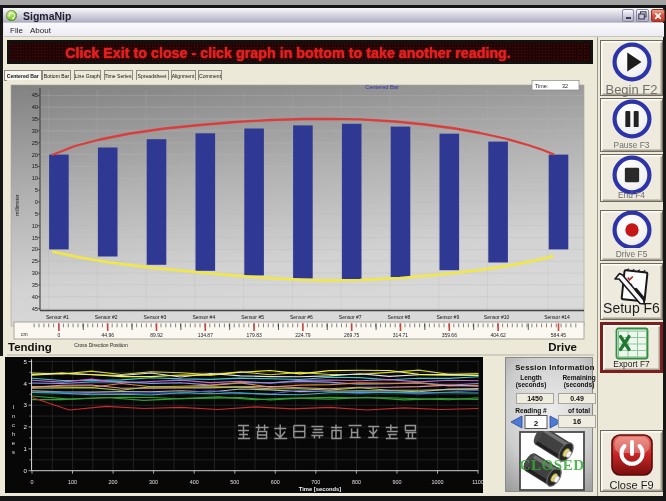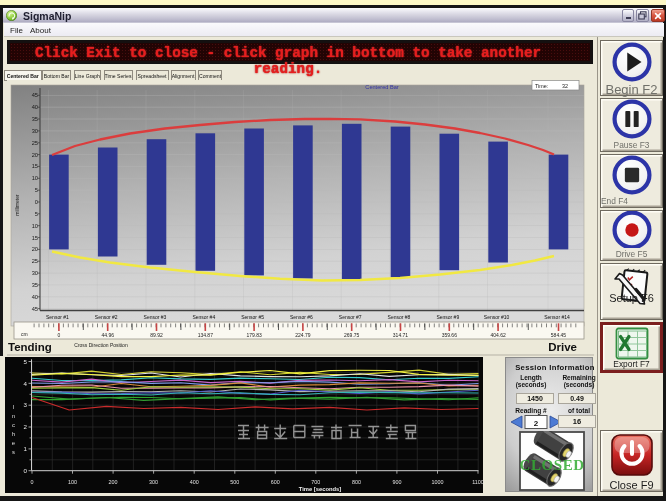--- a/index.html
+++ b/index.html
@@ -1,14 +1,14 @@
 <!DOCTYPE html>
 <html><head><meta charset="utf-8"><style>
 html,body{margin:0;padding:0;width:666px;height:501px;overflow:hidden;background:#f2f1ee;font-family:'Liberation Sans',sans-serif}
-#page{position:relative;width:666px;height:501px;filter:blur(0.5px) saturate(0.95);background:#fef9c3}
+#page{position:relative;width:666px;height:501px;filter:blur(0.5px) saturate(0.95);background:#a3a3a3}
 #win{position:absolute;left:0;top:5px;width:666px;height:496px;background:#ece9d8;border:3px solid #161616;border-bottom-width:5px;box-sizing:border-box}
 </style></head><body>
 <div id="page">
 <div id="win"></div>
 <div style="position:absolute;left:3px;top:8px;width:660px;height:15px;background:linear-gradient(180deg,#fbfbfd 0%,#e2e1ea 30%,#bfbdd0 75%,#b0aec4 92%,#d8d7e2 100%)">
       <svg width="11" height="11" viewBox="0 0 11 11" style="position:absolute;left:3px;top:2px">
         <defs>
           <radialGradient id="gball" cx="0.35" cy="0.3" r="0.9">
             <stop offset="0" stop-color="#d8f590"></stop>
             <stop offset="0.6" stop-color="#7ec82a"></stop>
@@ -53,21 +53,21 @@
         </linearGradient>
         <linearGradient id="closebtn" x1="0" y1="0" x2="0" y2="1">
           <stop offset="0" stop-color="#ef6f5f"></stop>
           <stop offset="0.5" stop-color="#cc2222"></stop>
           <stop offset="1" stop-color="#7e0d0d"></stop>
         </linearGradient>
       </defs>
     </svg>
 <div style="position:absolute;left:7px;top:40px;width:586px;height:24px;background:#151010;border:1.5px solid #111;box-sizing:border-box">
       <div style="position:absolute;left:2px;top:2px;right:2px;bottom:2px;background-image:radial-gradient(circle 1px at 1.5px 1.5px, #4a0d0d 45%, #230404 60%);background-size:3px 3px;background-color:#230404"></div>
-      <div style="position:absolute;left:0;top:4px;width:100%;text-align:center;font-family:Liberation Mono, monospace;font-size:14.3px;font-weight:bold;color:#ee1c1c;padding-right:24px;box-sizing:border-box;text-shadow:0 0 2px #aa1111,0 0 1px #ff4444">Click Exit to close - click graph in bottom to take another reading.</div>
+      <div style="position:absolute;left:0;top:4px;width:100%;text-align:center;font-family:Liberation Sans, sans-serif;font-size:14.3px;font-weight:bold;color:#ee1c1c;padding-right:24px;box-sizing:border-box;text-shadow:0 0 2px #aa1111,0 0 1px #ff4444">Click Exit to close - click graph in bottom to take another reading.</div>
     </div>
 <div style="position:absolute;left:7px;top:81px;width:587px;height:1px;background:#8f8a7e"></div>
     <div style="position:absolute;left:3.5px;top:69.5px;width:38.5px;height:11.5px;background:#f8f7f0;border:1px solid #8f8a7e;box-sizing:border-box;text-align:center;font-size:5.1px;font-weight:bold;color:#111;font-family:'Liberation Sans',sans-serif;line-height:10.5px;white-space:nowrap;overflow:hidden">Centered Bar</div>
     <div style="position:absolute;left:42px;top:69.5px;width:29px;height:11.5px;background:#ece9d8;border:1px solid #8f8a7e;box-sizing:border-box;text-align:center;font-size:5.1px;font-weight:normal;color:#111;font-family:'Liberation Sans',sans-serif;line-height:10.5px;white-space:nowrap;overflow:hidden">Bottom Bar</div>
     <div style="position:absolute;left:73.5px;top:69.5px;width:27.5px;height:11.5px;background:#ece9d8;border:1px solid #8f8a7e;box-sizing:border-box;text-align:center;font-size:5.1px;font-weight:normal;color:#111;font-family:'Liberation Sans',sans-serif;line-height:10.5px;white-space:nowrap;overflow:hidden">Line Graph</div>
     <div style="position:absolute;left:103.5px;top:69.5px;width:29px;height:11.5px;background:#ece9d8;border:1px solid #8f8a7e;box-sizing:border-box;text-align:center;font-size:5.1px;font-weight:normal;color:#111;font-family:'Liberation Sans',sans-serif;line-height:10.5px;white-space:nowrap;overflow:hidden">Time Series</div>
     <div style="position:absolute;left:135.5px;top:69.5px;width:33px;height:11.5px;background:#ece9d8;border:1px solid #8f8a7e;box-sizing:border-box;text-align:center;font-size:5.1px;font-weight:normal;color:#111;font-family:'Liberation Sans',sans-serif;line-height:10.5px;white-space:nowrap;overflow:hidden">Spreadsheet</div>
     <div style="position:absolute;left:170.5px;top:69.5px;width:25px;height:11.5px;background:#ece9d8;border:1px solid #8f8a7e;box-sizing:border-box;text-align:center;font-size:5.1px;font-weight:normal;color:#111;font-family:'Liberation Sans',sans-serif;line-height:10.5px;white-space:nowrap;overflow:hidden">Alignment</div>
     <div style="position:absolute;left:198px;top:69.5px;width:24px;height:11.5px;background:#ece9d8;border:1px solid #8f8a7e;box-sizing:border-box;text-align:center;font-size:5.1px;font-weight:normal;color:#111;font-family:'Liberation Sans',sans-serif;line-height:10.5px;white-space:nowrap;overflow:hidden">Comments</div>
 <svg width="587" height="276" viewBox="0 0 587 276" style="position:absolute;left:7px;top:80px">
@@ -520,21 +520,21 @@
     <div style="position:absolute;left:600px;top:98px;width:63px;height:54px;background:#eeebdd;border:1px solid #6f6a5e;box-shadow:inset 1.5px 1.5px 0 #fffef6, inset -1.5px -1.5px 0 #a8a294;box-sizing:border-box;text-align:center;font-family:'Liberation Sans',sans-serif">
       <div style="position:absolute;left:0;top:0;width:100%;height:40px;display:flex;justify-content:center;align-items:center;overflow:hidden">
         <svg width="40" height="40" viewBox="0 0 42 42">
           <circle cx="21" cy="21" r="18.3" fill="url(#ballg2)" stroke="#2b34ad" stroke-width="4.4"></circle>
           <rect x="14" y="12.5" width="5.2" height="17" rx="1" fill="#222"></rect>
           <rect x="22.8" y="12.5" width="5.2" height="17" rx="1" fill="#222"></rect>
         </svg>
       </div>
       <div style="position:absolute;left:0;bottom:1px;width:100%;font-size:8.4px;color:#70706a;line-height:9px">Pause F3</div>
     </div>
-    <div style="position:absolute;left:600px;top:154px;width:63px;height:54px;background:#eeebdd;border:1px solid #6f6a5e;box-shadow:inset 1.5px 1.5px 0 #fffef6, inset -1.5px -1.5px 0 #a8a294;box-sizing:border-box;text-align:left;font-family:'Liberation Sans',sans-serif">
+    <div style="position:absolute;left:600px;top:154px;width:63px;height:48px;background:#eeebdd;border:1px solid #6f6a5e;box-shadow:inset 1.5px 1.5px 0 #fffef6, inset -1.5px -1.5px 0 #a8a294;box-sizing:border-box;text-align:center;font-family:'Liberation Sans',sans-serif">
       <div style="position:absolute;left:0;top:0;width:100%;height:40px;display:flex;justify-content:center;align-items:center;overflow:hidden">
         <svg width="40" height="40" viewBox="0 0 42 42">
           <circle cx="21" cy="21" r="18.3" fill="url(#ballg2)" stroke="#2b34ad" stroke-width="4.4"></circle>
           <rect x="13.5" y="13.5" width="15" height="15" rx="1.5" fill="#2a2a2a"></rect>
         </svg>
       </div>
       <div style="position:absolute;left:0;bottom:1px;width:100%;font-size:8.4px;color:#70706a;line-height:9px">End F4</div>
     </div>
     <div style="position:absolute;left:600px;top:210px;width:63px;height:51px;background:#eeebdd;border:1px solid #6f6a5e;box-shadow:inset 1.5px 1.5px 0 #fffef6, inset -1.5px -1.5px 0 #a8a294;box-sizing:border-box;text-align:center;font-family:'Liberation Sans',sans-serif">
       <div style="position:absolute;left:0;top:0;width:100%;height:37px;display:flex;justify-content:center;align-items:center;overflow:hidden">
@@ -551,21 +551,21 @@
           <g transform="rotate(6 20 21)">
             <rect x="11" y="6" width="23" height="29" rx="1.5" fill="#fdfdfd" stroke="#1a1a1a" stroke-width="2"></rect>
             <path d="M13 6 l2 -2 m3.5 2 l2 -2 m3.5 2 l2 -2 m3.5 2 l2 -2" stroke="#1a1a1a" stroke-width="1.1" fill="none"></path>
             <path d="M15 13 l1.8 2.2 l3 -3.6" stroke="#bb2222" stroke-width="1.5" fill="none"></path>
             <path d="M15 20.5 l1.8 2.2 l3 -3.6" stroke="#bb2222" stroke-width="1.5" fill="none"></path>
           </g>
           <path d="M3 14 l4.5 -5.5 l3 1.5 l21 24.5 l1 4.5 l-4.5 -0.5 l-21 -24.5 z" fill="#f8f8f8" stroke="#1a1a1a" stroke-width="1.6" stroke-linejoin="round"></path>
           <path d="M24 24.5 l7.5 9" stroke="#1a1a1a" stroke-width="3.2" stroke-linecap="round"></path>
         </svg>
       </div>
-      <div style="position:absolute;left:0;bottom:16px;width:100%;font-size:11px;color:#1c1c1c;line-height:9px">Setup F6</div>
+      <div style="position:absolute;left:0;bottom:6px;width:100%;font-size:14px;color:#1c1c1c;line-height:9px">Setup F6</div>
     </div>
     <div style="position:absolute;left:600px;top:322px;width:63px;height:51px;background:#eeebdd;border:3px solid #7f1d1d;box-shadow:inset 1.5px 1.5px 0 #fffef6, inset -1.5px -1.5px 0 #a8a294;box-sizing:border-box;text-align:center;font-family:'Liberation Sans',sans-serif">
       <div style="position:absolute;left:0;top:0;width:100%;height:37px;display:flex;justify-content:center;align-items:center;overflow:hidden">
         <svg width="34" height="34" viewBox="0 0 34 34">
           <rect x="1.5" y="1.5" width="31" height="30" rx="2" fill="#ffffff" stroke="#2e8f3e" stroke-width="1.8"></rect>
           <rect x="3.5" y="4" width="28" height="26" fill="#eef7ee" stroke="#5faf6f" stroke-width="0.8"></rect>
           <path d="M3.5 10.5 h28 M3.5 17 h28 M3.5 23.5 h28 M13 4 v26 M22.5 4 v26" stroke="#8fc79a" stroke-width="1"></path>
           <path d="M5.5 9.5 l8.5 13 M14 9.5 l-8.5 13" stroke="#1e7a2e" stroke-width="3.2" stroke-linecap="round"></path>
         </svg>
       </div>

